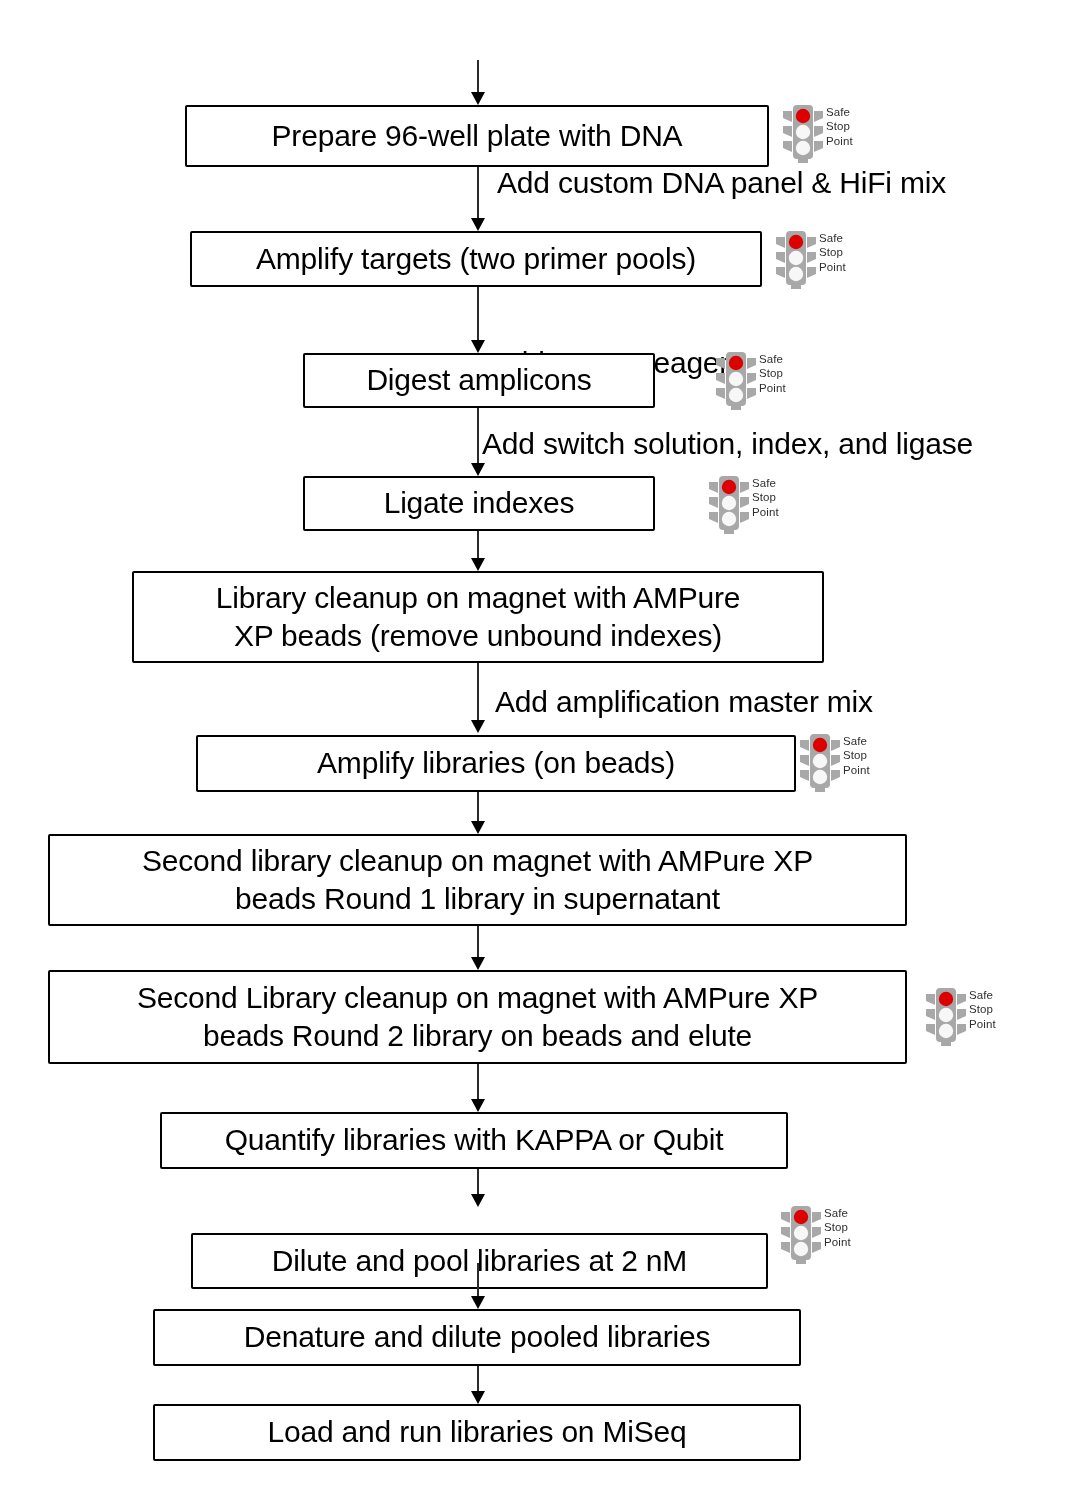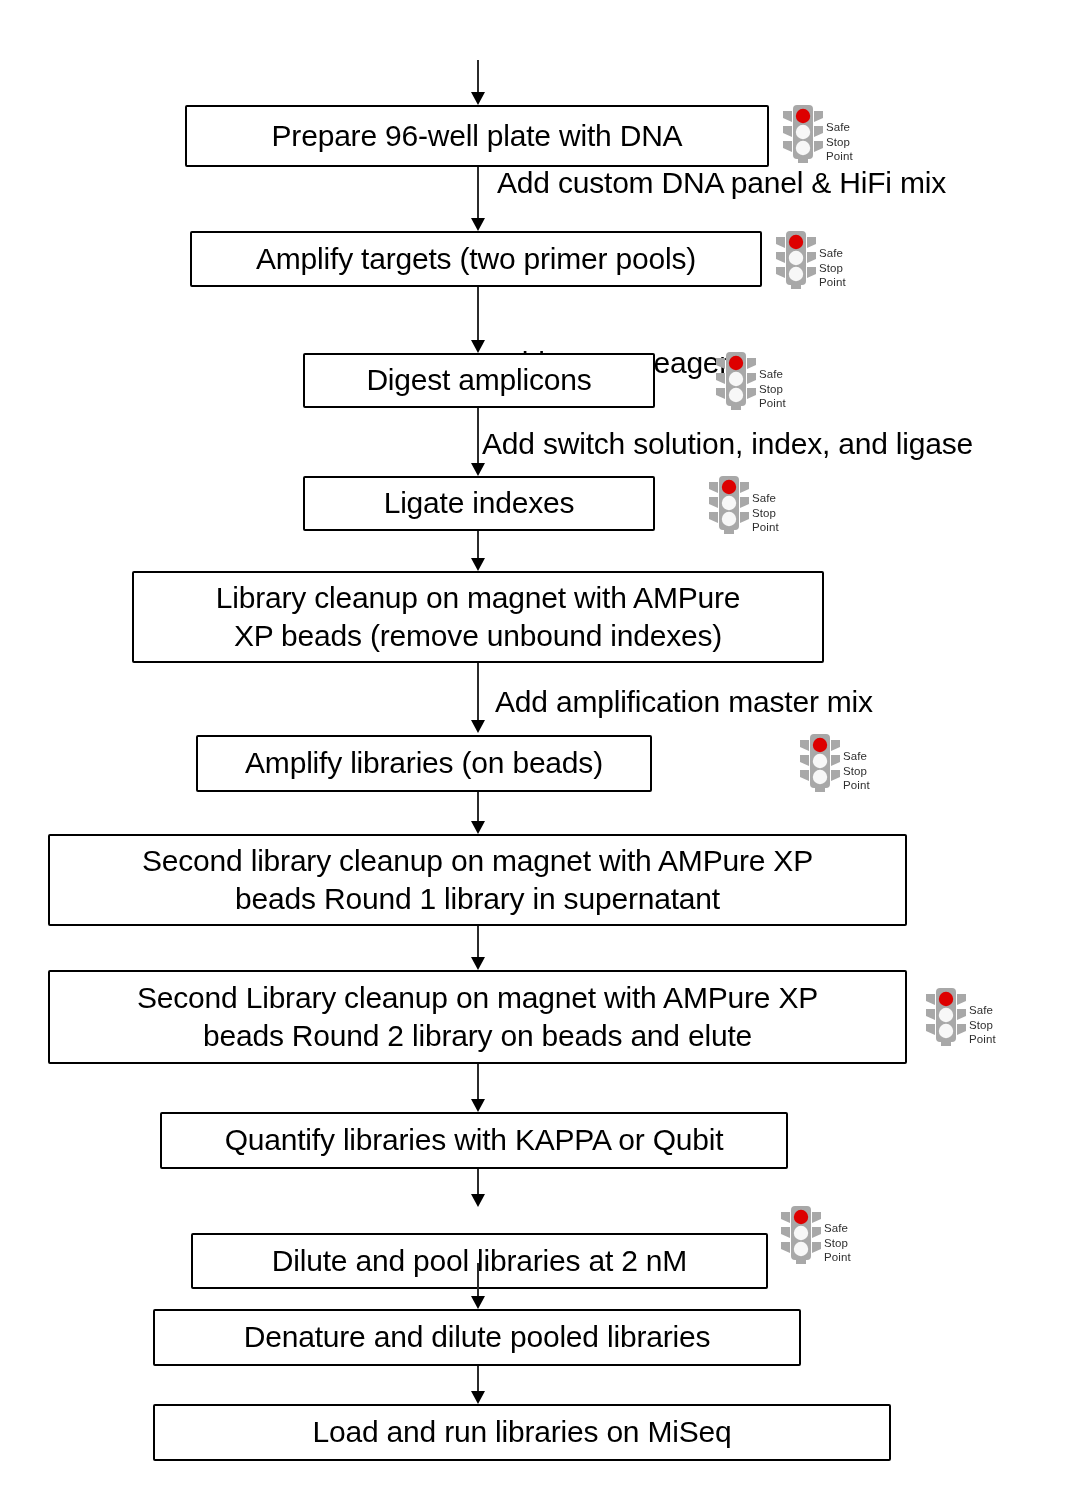--- a/index.html
+++ b/index.html
@@ -66,21 +66,21 @@
     height: 0;
     border-left: 7px solid transparent;
     border-right: 7px solid transparent;
     border-top: 13px solid #000000;
   }
 
   
   .ssp {
     position: absolute;
     display: flex;
-    align-items: flex-end;
+    align-items: flex-start;
     gap: 3px;
   }
   .ssp .ssp-text {
     display: flex;
     flex-direction: column;
     font-size: 11.5px;
     line-height: 1.24;
     color: #2f2f2f;
     letter-spacing: 0.1px;
   }
@@ -218,21 +218,21 @@
 
   <div class="node" style="left:132px; top:571px; width:692px; height:92px;">Library cleanup on magnet with AMPure
 XP beads (remove unbound indexes)</div>
 
   <div class="connector" style="left:477px; top:663px; height:70px;">
     <div class="shaft" style="height:58px;"></div>
     <div class="head" style="top:57px;"></div>
   </div>
   <div class="caption" style="left:495px; top:685px;">Add amplification master mix</div>
 
-  <div class="node" style="left:196px; top:735px; width:456px; height:57px;">Amplify libraries (on beads)</div>
+  <div class="node" style="left:196px; top:735px; width:600px; height:57px;">Amplify libraries (on beads)</div>
   <div class="ssp" style="left:800px; top:734px;">
     <svg width="40" height="58" viewBox="0 0 40 58">
       <g fill="#a8a8a8">
         <polygon points="0,6 9,6 9,17 0,13"></polygon>
           <polygon points="0,21 9,21 9,32 0,28"></polygon>
           <polygon points="0,36 9,36 9,47 0,43"></polygon>
         <polygon points="40,6 31,6 31,17 40,13"></polygon>
           <polygon points="40,21 31,21 31,32 40,28"></polygon>
           <polygon points="40,36 31,36 31,47 40,43"></polygon>
         <rect x="10" y="0" width="20" height="54" rx="4"></rect>
@@ -328,15 +328,15 @@
     <div class="head" style="top:33px;"></div>
   </div>
 
   <div class="node" style="left:153px; top:1309px; width:648px; height:57px;">Denature and dilute pooled libraries</div>
 
   <div class="connector" style="left:477px; top:1366px; height:38px;">
     <div class="shaft" style="height:26px;"></div>
     <div class="head" style="top:25px;"></div>
   </div>
 
-  <div class="node" style="left:153px; top:1404px; width:738px; height:57px;">Load and run libraries on MiSeq</div>
+  <div class="node" style="left:153px; top:1404px; width:648px; height:57px;">Load and run libraries on MiSeq</div>
 
 </div>
 
 </body></html>

